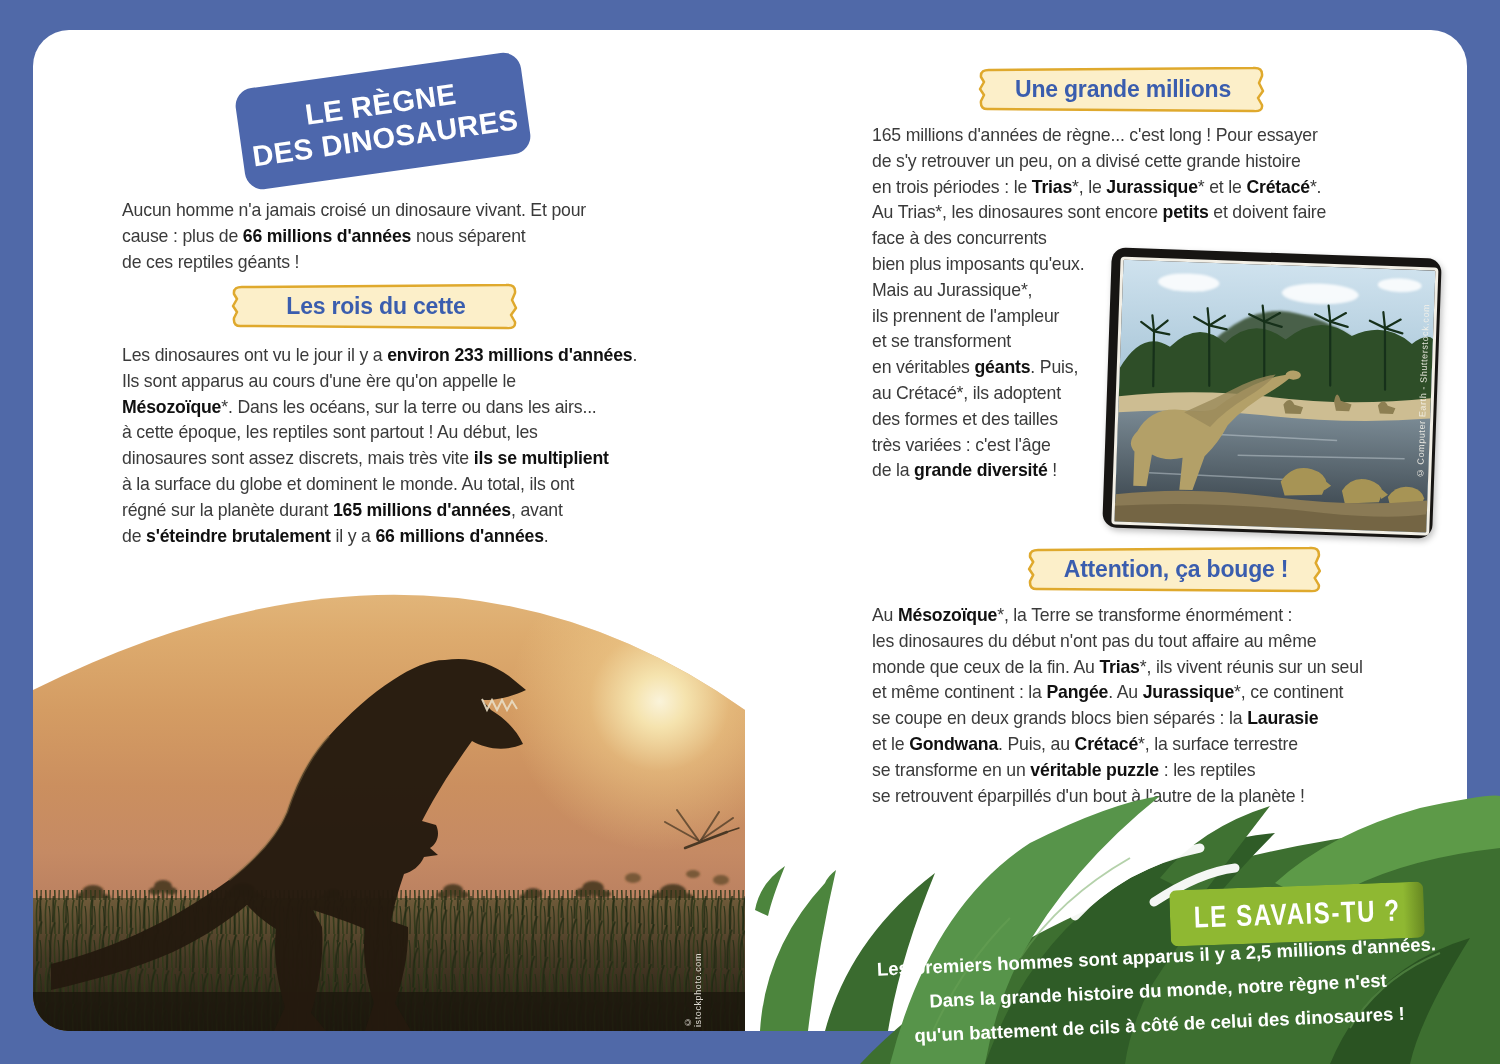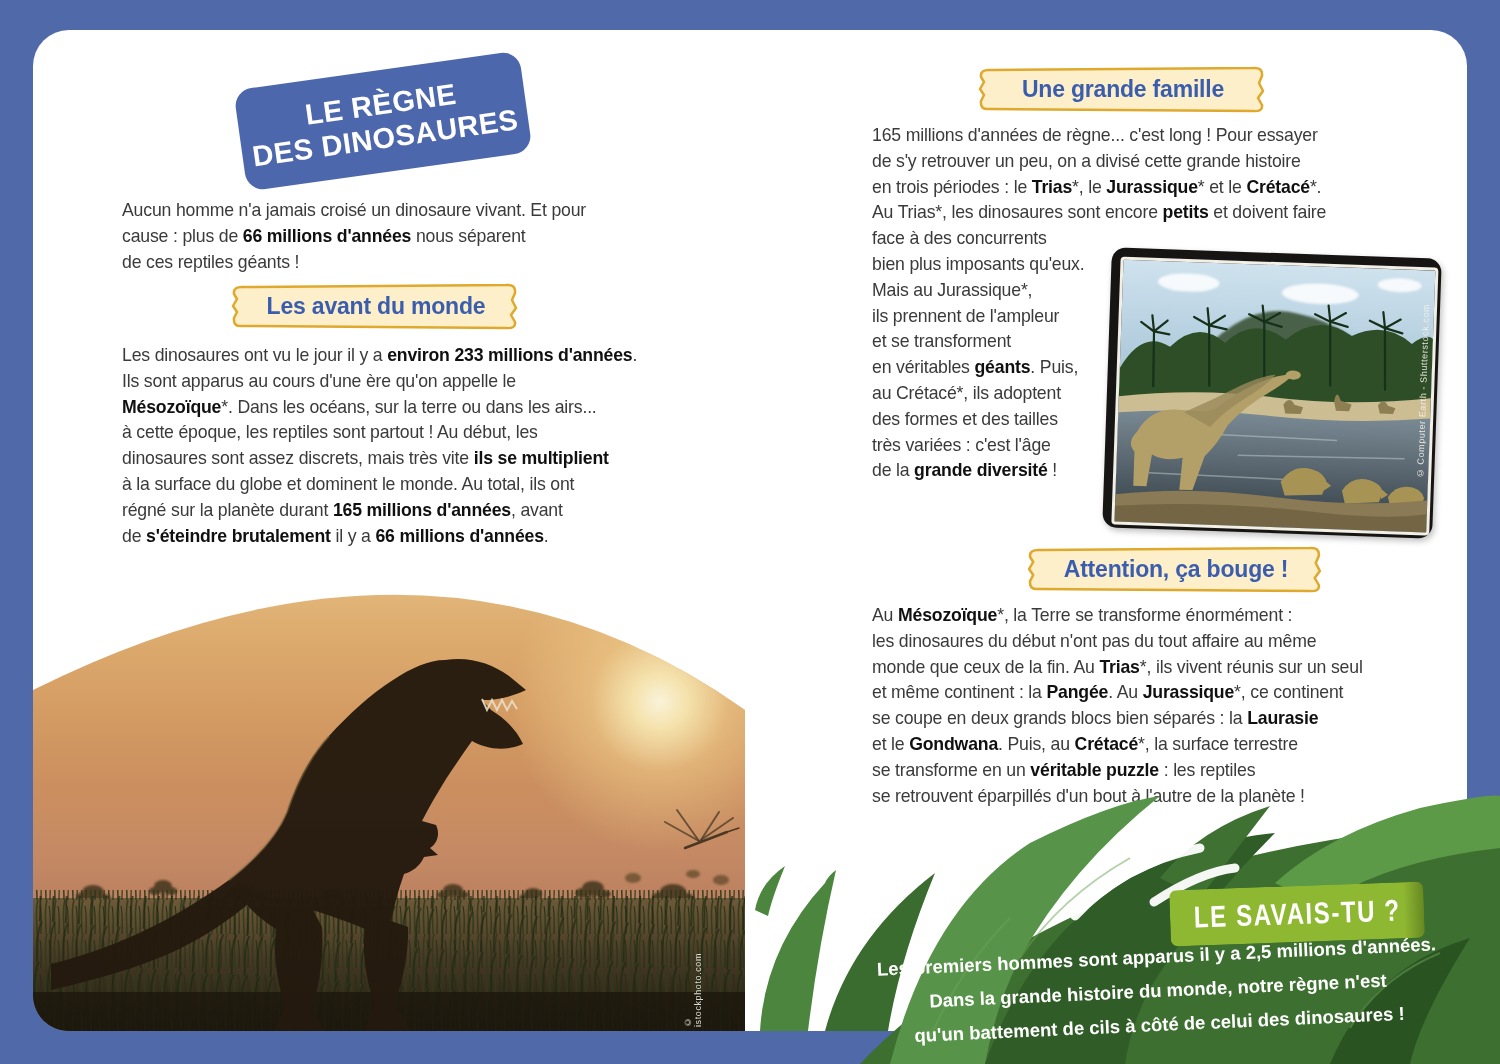--- a/index.html
+++ b/index.html
@@ -70,21 +70,21 @@
     <div class="rich" style="left:89px;top:167px;">
         <div class="ln"><span>Aucun homme n'a jamais croisé un dinosaure vivant. Et pour</span></div>
         <div class="ln"><span>cause : plus de </span><b>66 millions d'années</b><span> nous séparent</span></div>
         <div class="ln"><span>de ces reptiles géants !</span></div>
       </div>
 
     <div class="banner" style="left:197px;top:252px;">
       <svg viewBox="0 0 292 50" preserveAspectRatio="none">
         <path class="banner-path" d="M14,5 L276,3 Q286,2 285,11 L282,18 L286,26 L281,33 L285,40 Q286,47 276,46 L12,44 Q3,45 4,36 L7,30 L3,24 L7,17 L4,12 Q3,4 14,5 Z"></path>
       </svg>
-      <div class="blab">Les avant du monde</div>
+      <div class="blab">Les rois du cette</div>
     </div>
 
     <div class="rich" style="left:89px;top:312px;">
         <div class="ln"><span>Les dinosaures ont vu le jour il y a </span><b>environ 233 millions d'années</b><span>.</span></div>
         <div class="ln"><span>Ils sont apparus au cours d'une ère qu'on appelle le</span></div>
         <div class="ln"><b>Mésozoïque</b><span>*. Dans les océans, sur la terre ou dans les airs...</span></div>
         <div class="ln"><span>à cette époque, les reptiles sont partout ! Au début, les</span></div>
         <div class="ln"><span>dinosaures sont assez discrets, mais très vite </span><b>ils se multiplient</b></div>
         <div class="ln"><span>à la surface du globe et dominent le monde. Au total, ils ont</span></div>
         <div class="ln"><span>régné sur la planète durant </span><b>165 millions d'années</b><span>, avant</span></div>
@@ -192,21 +192,21 @@
           <line x1="668" y1="280" x2="700" y2="258" stroke-width="2" opacity=".75"></line>
         </g>
       </svg>
       <div class="vcred" style="left:650px;top:382px;height:85px;">© istockphoto.com</div>
     </div>
 
     <div class="banner" style="left:944px;top:35px;">
       <svg viewBox="0 0 292 50" preserveAspectRatio="none">
         <path class="banner-path" d="M14,5 L276,3 Q286,2 285,11 L282,18 L286,26 L281,33 L285,40 Q286,47 276,46 L12,44 Q3,45 4,36 L7,30 L3,24 L7,17 L4,12 Q3,4 14,5 Z"></path>
       </svg>
-      <div class="blab">Une grande famille</div>
+      <div class="blab">Une grande millions</div>
     </div>
 
     <div class="rich" style="left:839px;top:92px;">
         <div class="ln"><span>165 millions d'années de règne... c'est long ! Pour essayer</span></div>
         <div class="ln"><span>de s'y retrouver un peu, on a divisé cette grande histoire</span></div>
         <div class="ln"><span>en trois périodes : le </span><b>Trias</b><span>*, le </span><b>Jurassique</b><span>* et le </span><b>Crétacé</b><span>*.</span></div>
         <div class="ln"><span>Au Trias*, les dinosaures sont encore </span><b>petits</b><span> et doivent faire</span></div>
         <div class="ln"><span>face à des concurrents</span></div>
         <div class="ln"><span>bien plus imposants qu'eux.</span></div>
         <div class="ln"><span>Mais au Jurassique*,</span></div>

